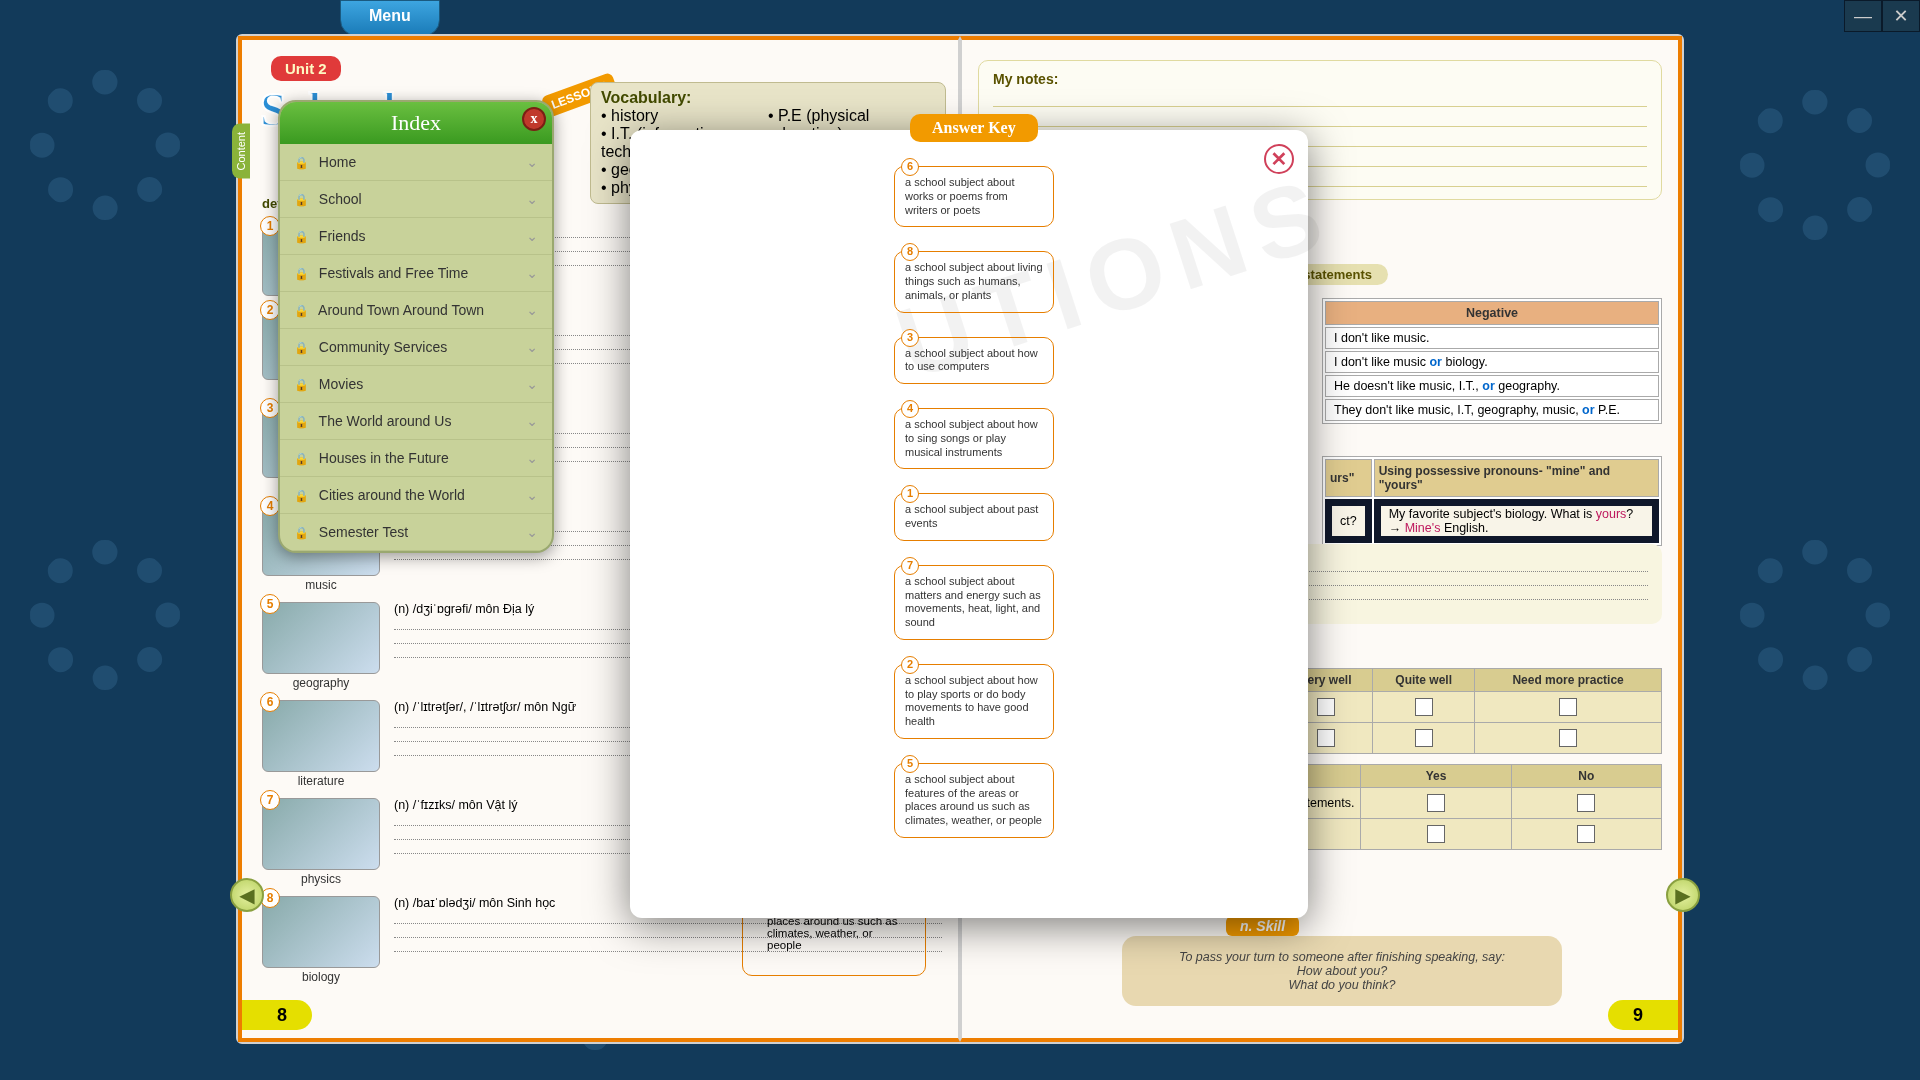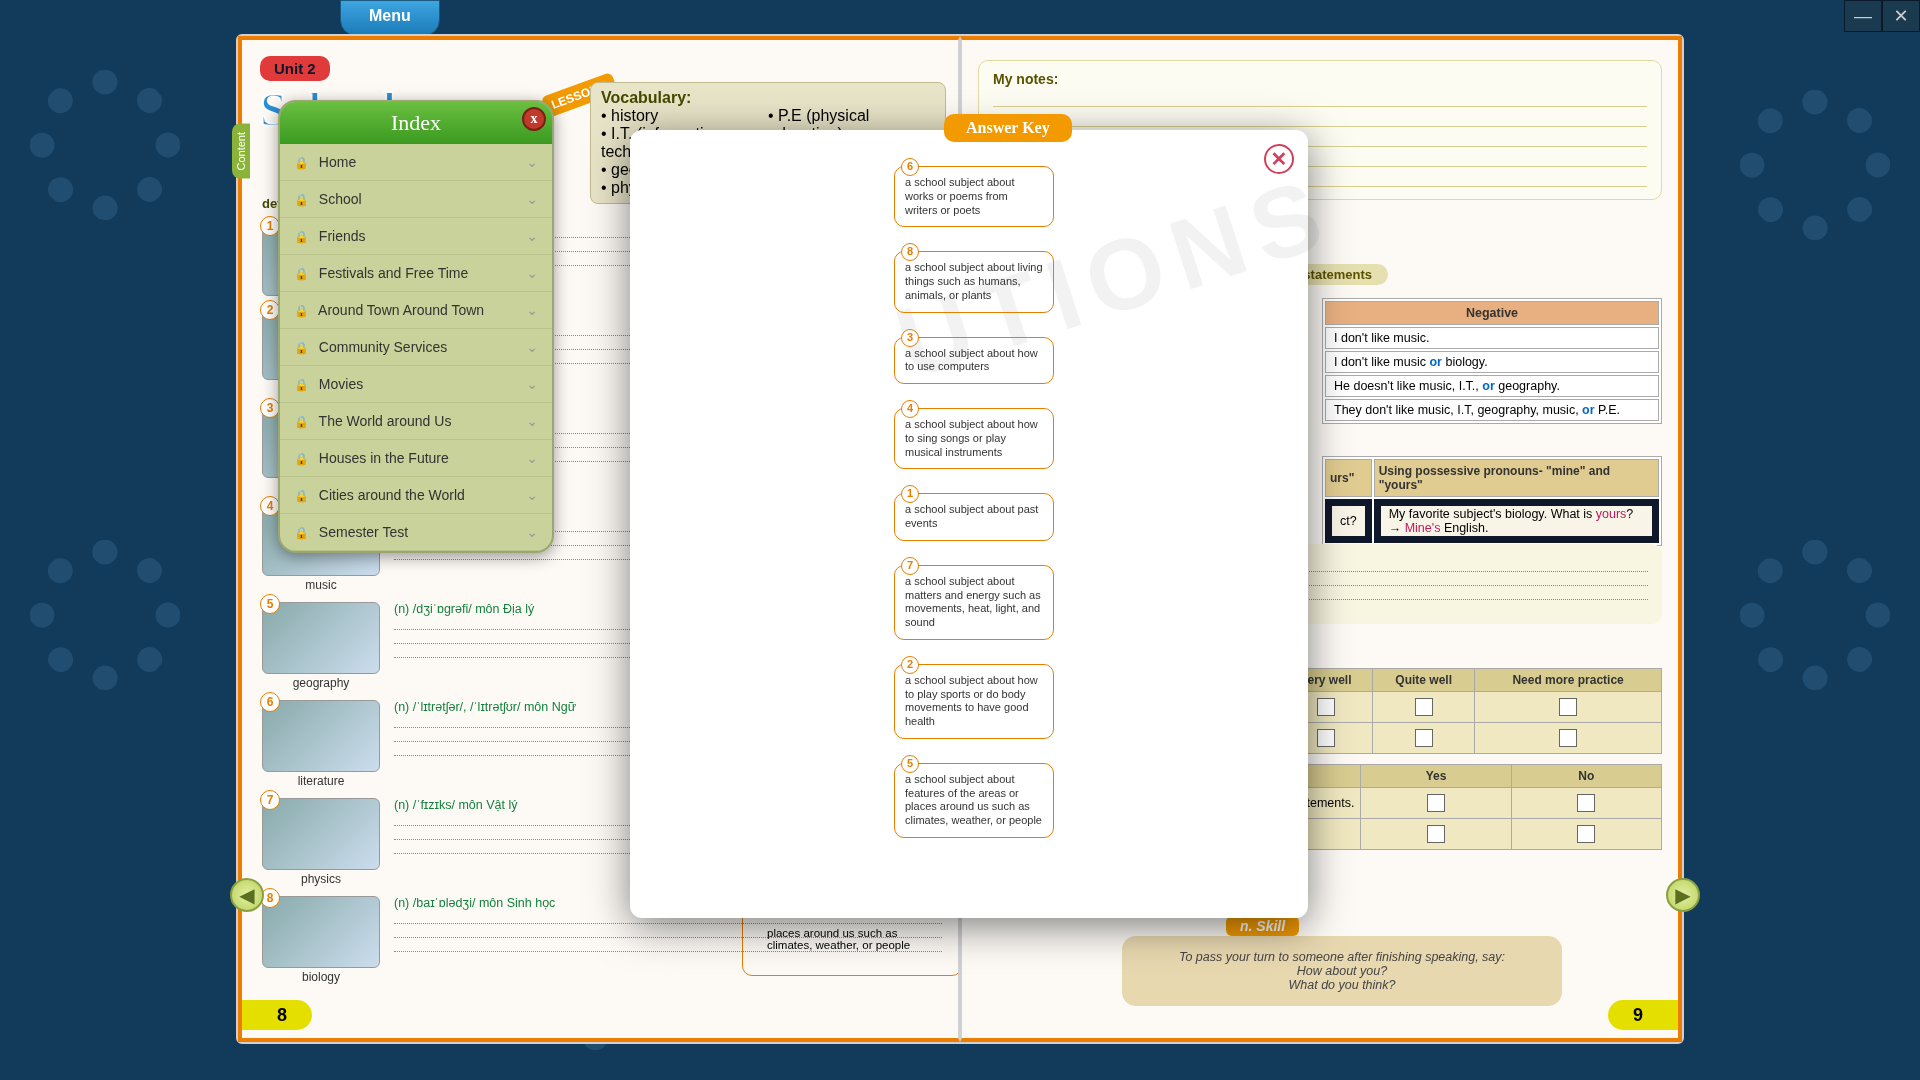--- a/index.html
+++ b/index.html
@@ -42,22 +42,22 @@
   .page-left { border-right: 2px solid #d0d0d0; }
   .page-right { border-left: 2px solid #d0d0d0; }
   .pg-num-left, .pg-num-right {
     position: absolute; bottom: 8px; width: 70px; height: 30px;
     background: #e5df00; font-weight: bold; font-size: 18px;
     display: flex; align-items: center; justify-content: center;
   }
   .pg-num-left { left: 0; border-radius: 0 60px 60px 0; padding-left: 10px;}
   .pg-num-right { right: 0; border-radius: 60px 0 0 60px; padding-right: 10px;}
   .unit-badge {
-    position: absolute; top: 16px; left: 18px;
-    background: #e03a3a; color: #0f172a; font-weight: bold;
+    position: absolute; top: 16px; left: 29px;
+    background: #e03a3a; color: #fef9c3; font-weight: bold;
     padding: 4px 14px; border-radius: 10px; font-size: 15px;
   }
   .school-title {
     position: absolute; top: 42px; left: 18px;
     font-family: "Comic Sans MS", cursive; font-size: 48px;
     color: #2b8fd6; font-weight: bold;
     -webkit-text-stroke: 2px #fff;
   }
   .lesson-badge {
     position: absolute; top: 44px; left: 300px;
@@ -91,21 +91,21 @@
     display: flex; align-items: center; justify-content: center;
     z-index: 2;
   }
   .thumb {
     width: 118px; height: 72px; background: linear-gradient(135deg,#8aa,#cde);
     border-radius: 6px; border: 1px solid #999;
   }
   .item-caption { text-align: center; font-size: 12px; width: 118px; margin-top: 2px; color:#333;}
   .item-left { width: 118px; margin-right: 14px; }
   .item-text { flex: 1; font-size: 12.5px; }
-  .phon { color: #15803d; }
+  .phon { color: #000000; }
   .dots {
     border-bottom: 1.5px dotted #888; height: 12px; margin: 2px 0;
   }
   
   .notes-box {
     position: absolute; top: 20px; left: 16px; right: 16px;
     height: 140px; background: #fdfcf3; border: 1px solid #e0daa0;
     border-radius: 10px; padding: 10px 14px;
   }
   .notes-title { color: #5a5200; font-weight: bold; font-size: 14px;}
@@ -201,21 +201,20 @@
     position: absolute; top: 130px; left: 630px;
     width: 678px; height: 788px; background: #fff;
     border-radius: 12px; box-shadow: 0 8px 40px rgba(0,0,0,0.5);
     z-index: 60;
   }
   .modal-tab {
     position: absolute; top: -16px; left: 280px;
     background: #f29a00; color: #fff; font-weight: bold;
     font-size: 16px; padding: 5px 22px; border-radius: 10px;
     font-family: "Comic Sans MS", cursive;
-    margin-left: 34px;
   }
   .modal-close {
     position: absolute; top: 14px; right: 14px;
     width: 30px; height: 30px; border: 2px solid #d0405a;
     border-radius: 50%; color: #d0405a; font-size: 20px; font-weight: bold;
     display:flex;align-items:center;justify-content:center;cursor:pointer;
   }
   .watermark {
     position: absolute; top: 90px; left: 260px;
     font-size: 100px; font-weight: bold; color: rgba(0,0,0,0.05);
@@ -364,21 +363,21 @@
           <div class="item-num">8</div>
     <div class="item-left">
             <div class="thumb"></div>
     <div class="item-caption">biology</div>
           </div>
     <div class="item-text"><span class="phon">(n) /baɪˈɒlədʒi/ môn Sinh học</span>
     <div class="dots"></div><div class="dots"></div><div class="dots"></div></div>
         </div>
       </div>
 
-    <div style="position:absolute;bottom:62px;left:500px;width:220px;border:1.5px solid #e67e00;border-radius:10px;padding:24px;font-size:11.5px;">places around us such as climates, weather, or people</div>
+    <div style="position:absolute;bottom:62px;left:500px;width:184px;border:1.5px solid #e67e00;border-radius:10px;padding:24px;font-size:11.5px;">places around us such as climates, weather, or people</div>
 
     <div class="pg-num-left">8</div>
   </div>
 
   <div class="page page-right">
     <div class="notes-box">
       <div class="notes-title">My notes:</div>
       <div class="note-line"></div>
         <div class="note-line"></div>
       <div class="note-line"></div>

